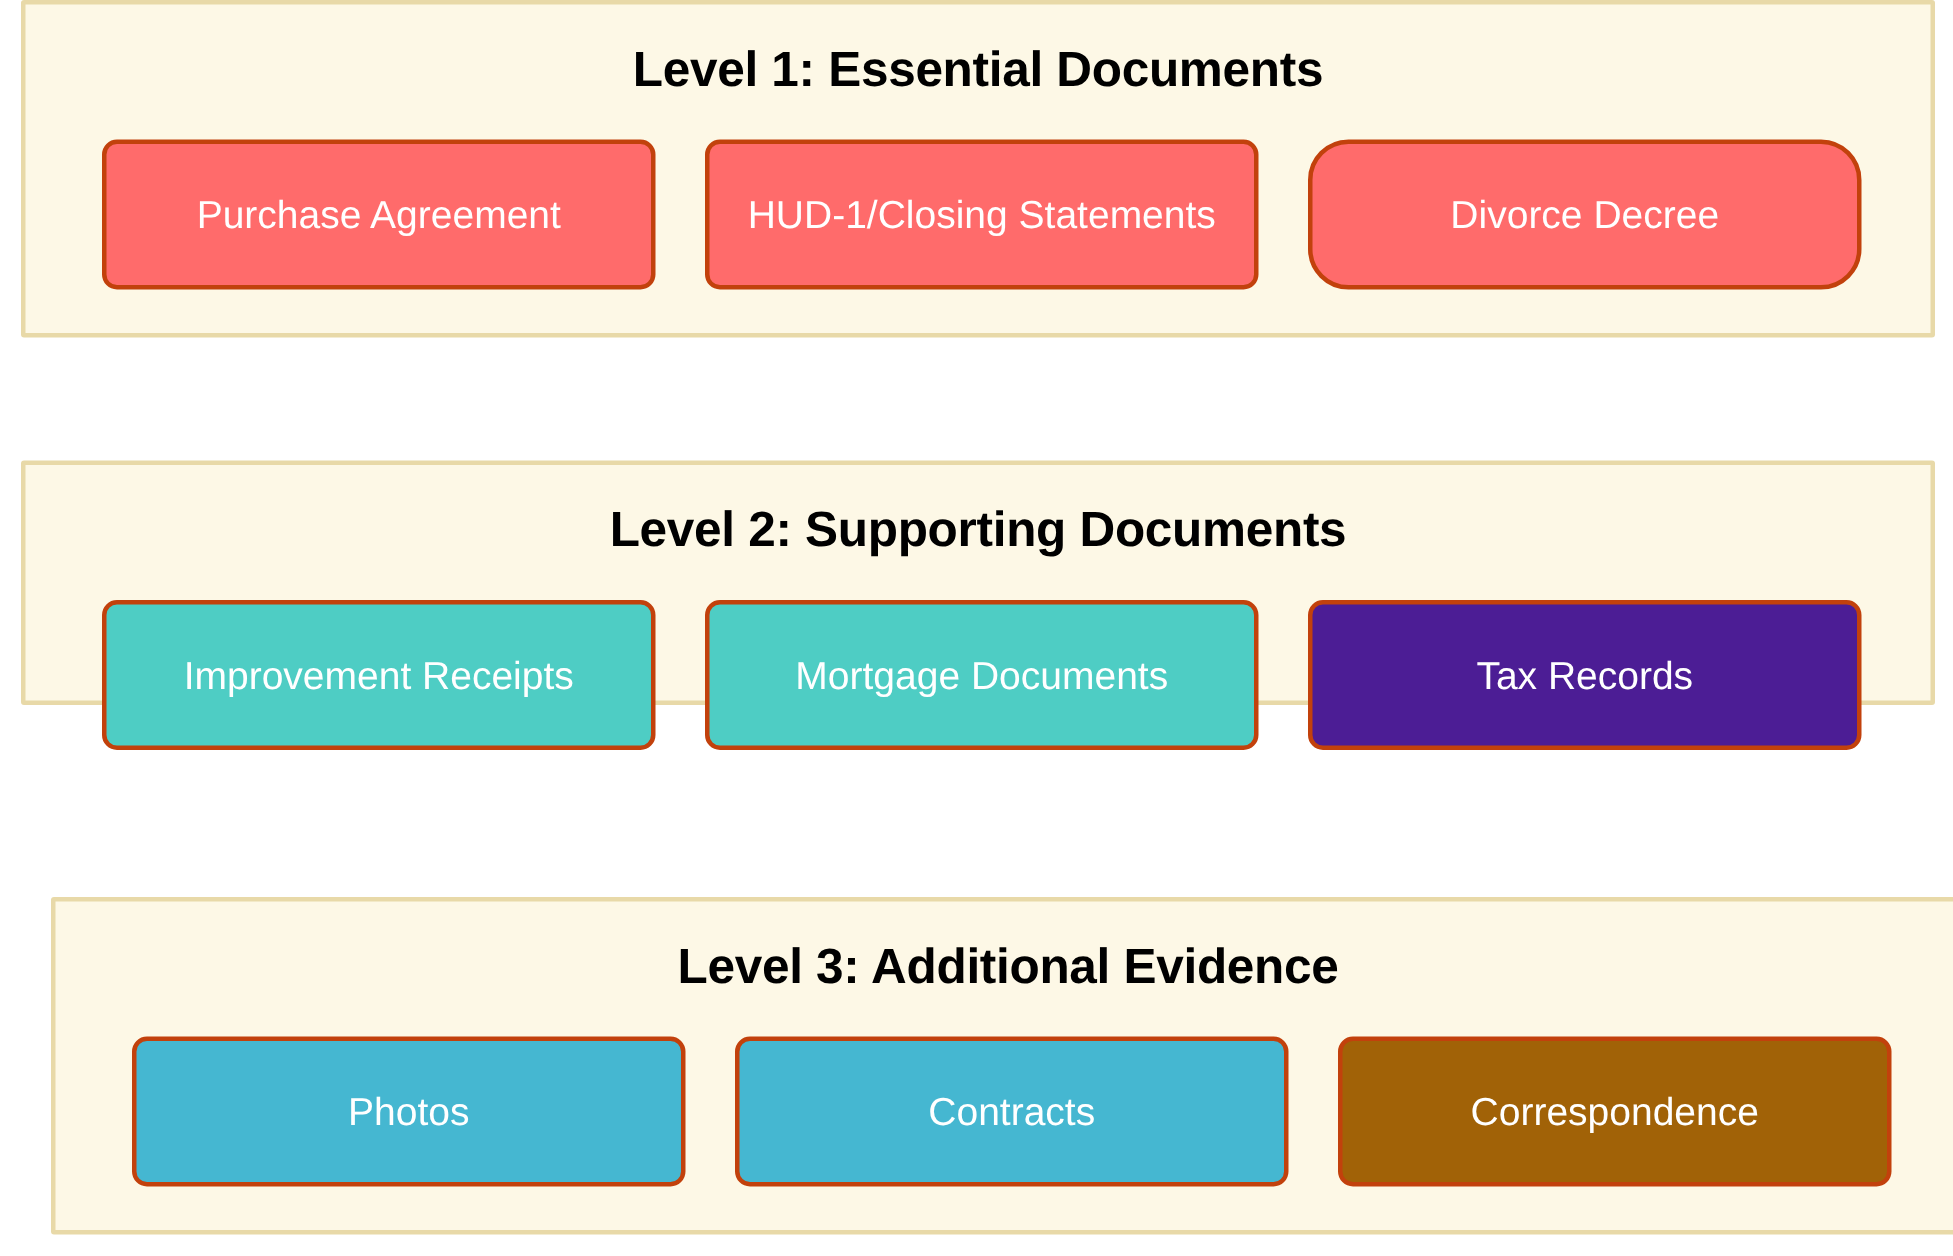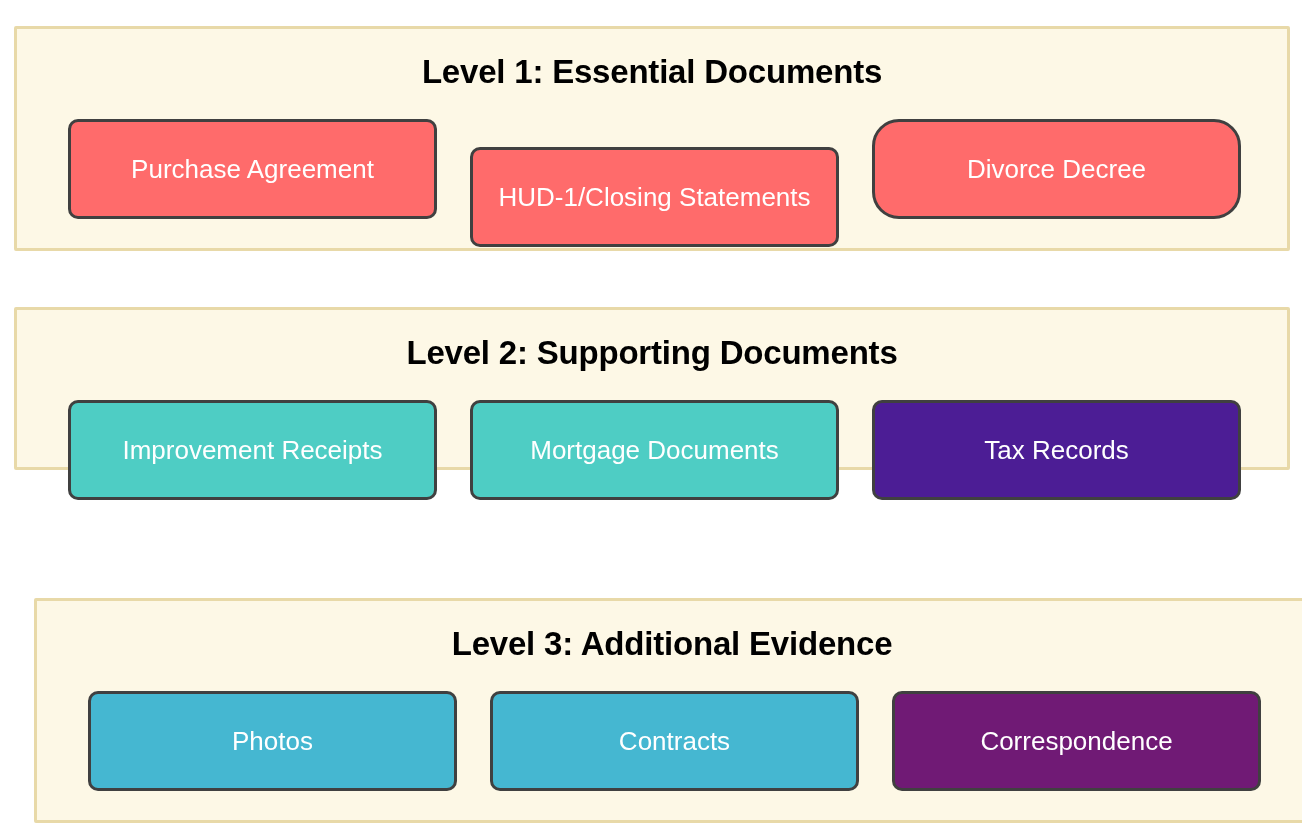--- a/index.html
+++ b/index.html
@@ -24,21 +24,21 @@
   .level-panel {
     position: absolute;
     left: 14px;
     width: 1276px;
     box-sizing: border-box;
     background: #fdf8e6;
     border: 3px solid #e8d9a8;
     border-radius: 2px;
   }
 
-  #panel-0 { top: 26px;  height: 225px; }
+  #panel-0 { top: 0;  height: 225px; }
   #panel-1 { top: 307px; height: 163px; }
   #panel-2 { top: 598px; height: 225px; margin-left: 20px; }
 
   .level-title {
     position: absolute;
     left: 0;
     right: 0;
     top: 24px;
     text-align: center;
     font-size: 33px;
@@ -60,21 +60,21 @@
     justify-content: flex-start;
     padding-left: 51px;
     box-sizing: border-box;
   }
 
   .doc-box {
     width: 369px;
     height: 100px;
     margin-right: 33px;
     box-sizing: border-box;
-    border: 3px solid #404040;
+    border: 3px solid #c2410c;
     border-radius: 10px;
     display: flex;
     align-items: center;
     justify-content: center;
     text-align: center;
     color: #ffffff;
     font-size: 26px;
     font-weight: normal;
     font-family: "Liberation Sans", sans-serif;
     line-height: 1.1;
@@ -85,36 +85,36 @@
 </style>
 </head>
 <body>
 
 <div id="diagram">
 
   <section class="level-panel" id="panel-0">
     <div class="level-title">Level 1: Essential Documents</div>
     <div class="boxes-row">
       <div class="doc-box" style="background-color: rgb(255, 107, 107);">Purchase Agreement</div>
-      <div class="doc-box" style="background-color: rgb(255, 107, 107); margin-top: 28px;">HUD-1/Closing Statements</div>
+      <div class="doc-box" style="background-color: rgb(255, 107, 107);">HUD-1/Closing Statements</div>
       <div class="doc-box" style="background-color: rgb(255, 107, 107); border-radius: 27px;">Divorce Decree</div>
     </div>
   </section>
 
   <section class="level-panel" id="panel-1">
     <div class="level-title">Level 2: Supporting Documents</div>
     <div class="boxes-row">
       <div class="doc-box" style="background-color: rgb(78, 205, 196); text-align: center;">Improvement Receipts</div>
       <div class="doc-box" style="background-color: rgb(78, 205, 196);">Mortgage Documents</div>
       <div class="doc-box" style="background-color: #4c1d95;">Tax Records</div>
     </div>
   </section>
 
   <section class="level-panel" id="panel-2">
     <div class="level-title">Level 3: Additional Evidence</div>
     <div class="boxes-row">
       <div class="doc-box" style="background-color: rgb(69, 183, 209);">Photos</div>
       <div class="doc-box" style="background-color: rgb(69, 183, 209);">Contracts</div>
-      <div class="doc-box" style="background-color: #701a75;">Correspondence</div>
+      <div class="doc-box" style="background-color: #a16207;">Correspondence</div>
     </div>
   </section>
 
 </div>
 
 </body></html>

